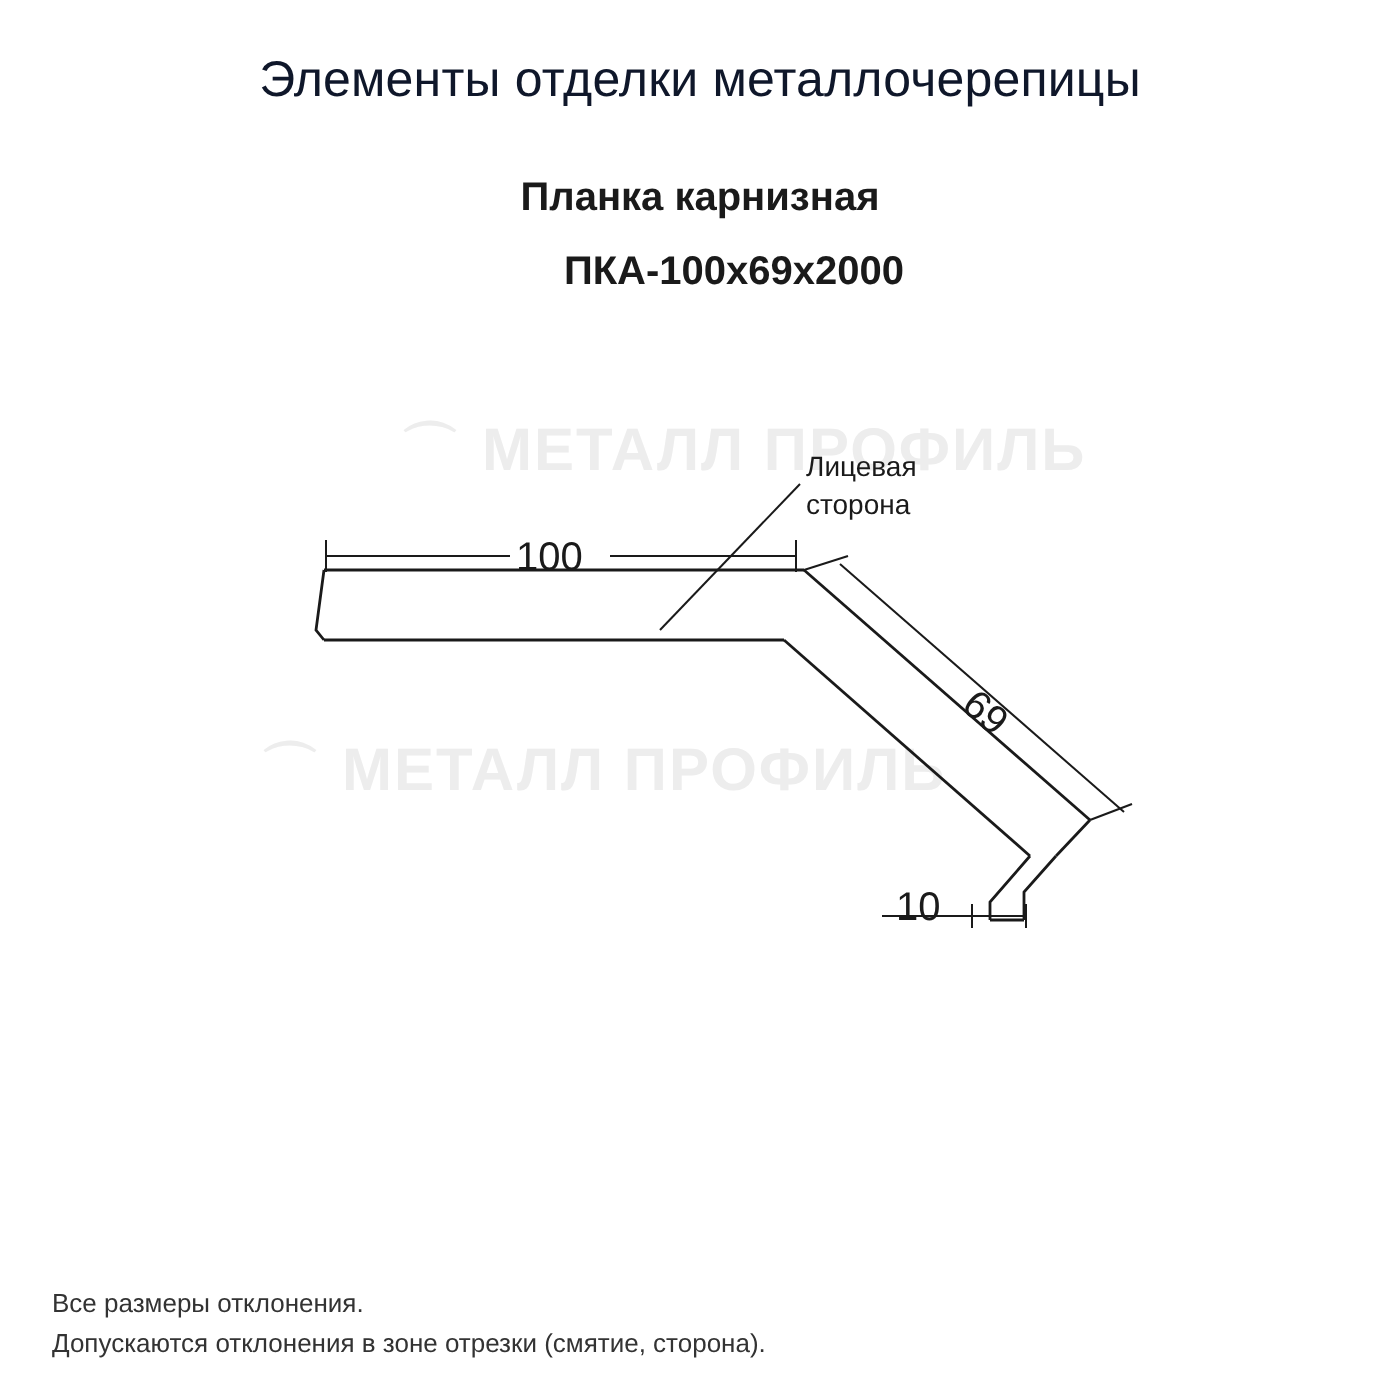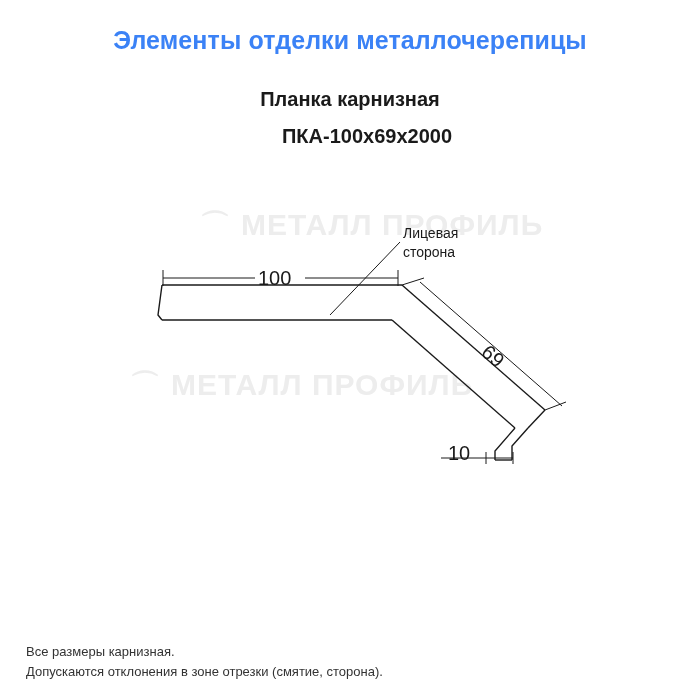--- a/index.html
+++ b/index.html
@@ -19,23 +19,23 @@
     position: absolute;
     inset: 0;
   }
   .title-main {
     position: absolute;
     top: 26px;
     left: 0;
     width: 700px;
     text-align: center;
     font-size: 25px;
-    font-weight: bold;
+    font-weight: normal;
     letter-spacing: 0.1px;
-    color: #3b82f6;
+    color: #0f172a;
   }
   .title-sub {
     position: absolute;
     top: 88px;
     left: 0;
     width: 700px;
     text-align: center;
     font-size: 20px;
     font-weight: bold;
     color: #1a1a1a;
@@ -159,17 +159,17 @@
       <path d="M 441,288 L 486,288"></path>
       <path d="M 486,282 L 486,294"></path>
       <path d="M 513,282 L 513,294"></path>
       <path d="M 486,288 L 513,288"></path>
     </g>
     <text x="448" y="290" font-size="20">10</text>
 
   </svg>
 
   <div class="footer">
-    <div>Все размеры карнизная.</div>
+    <div>Все размеры отклонения.</div>
     <div>Допускаются отклонения в зоне отрезки (смятие, сторона).</div>
   </div>
 
 </div>
 
 </body></html>

